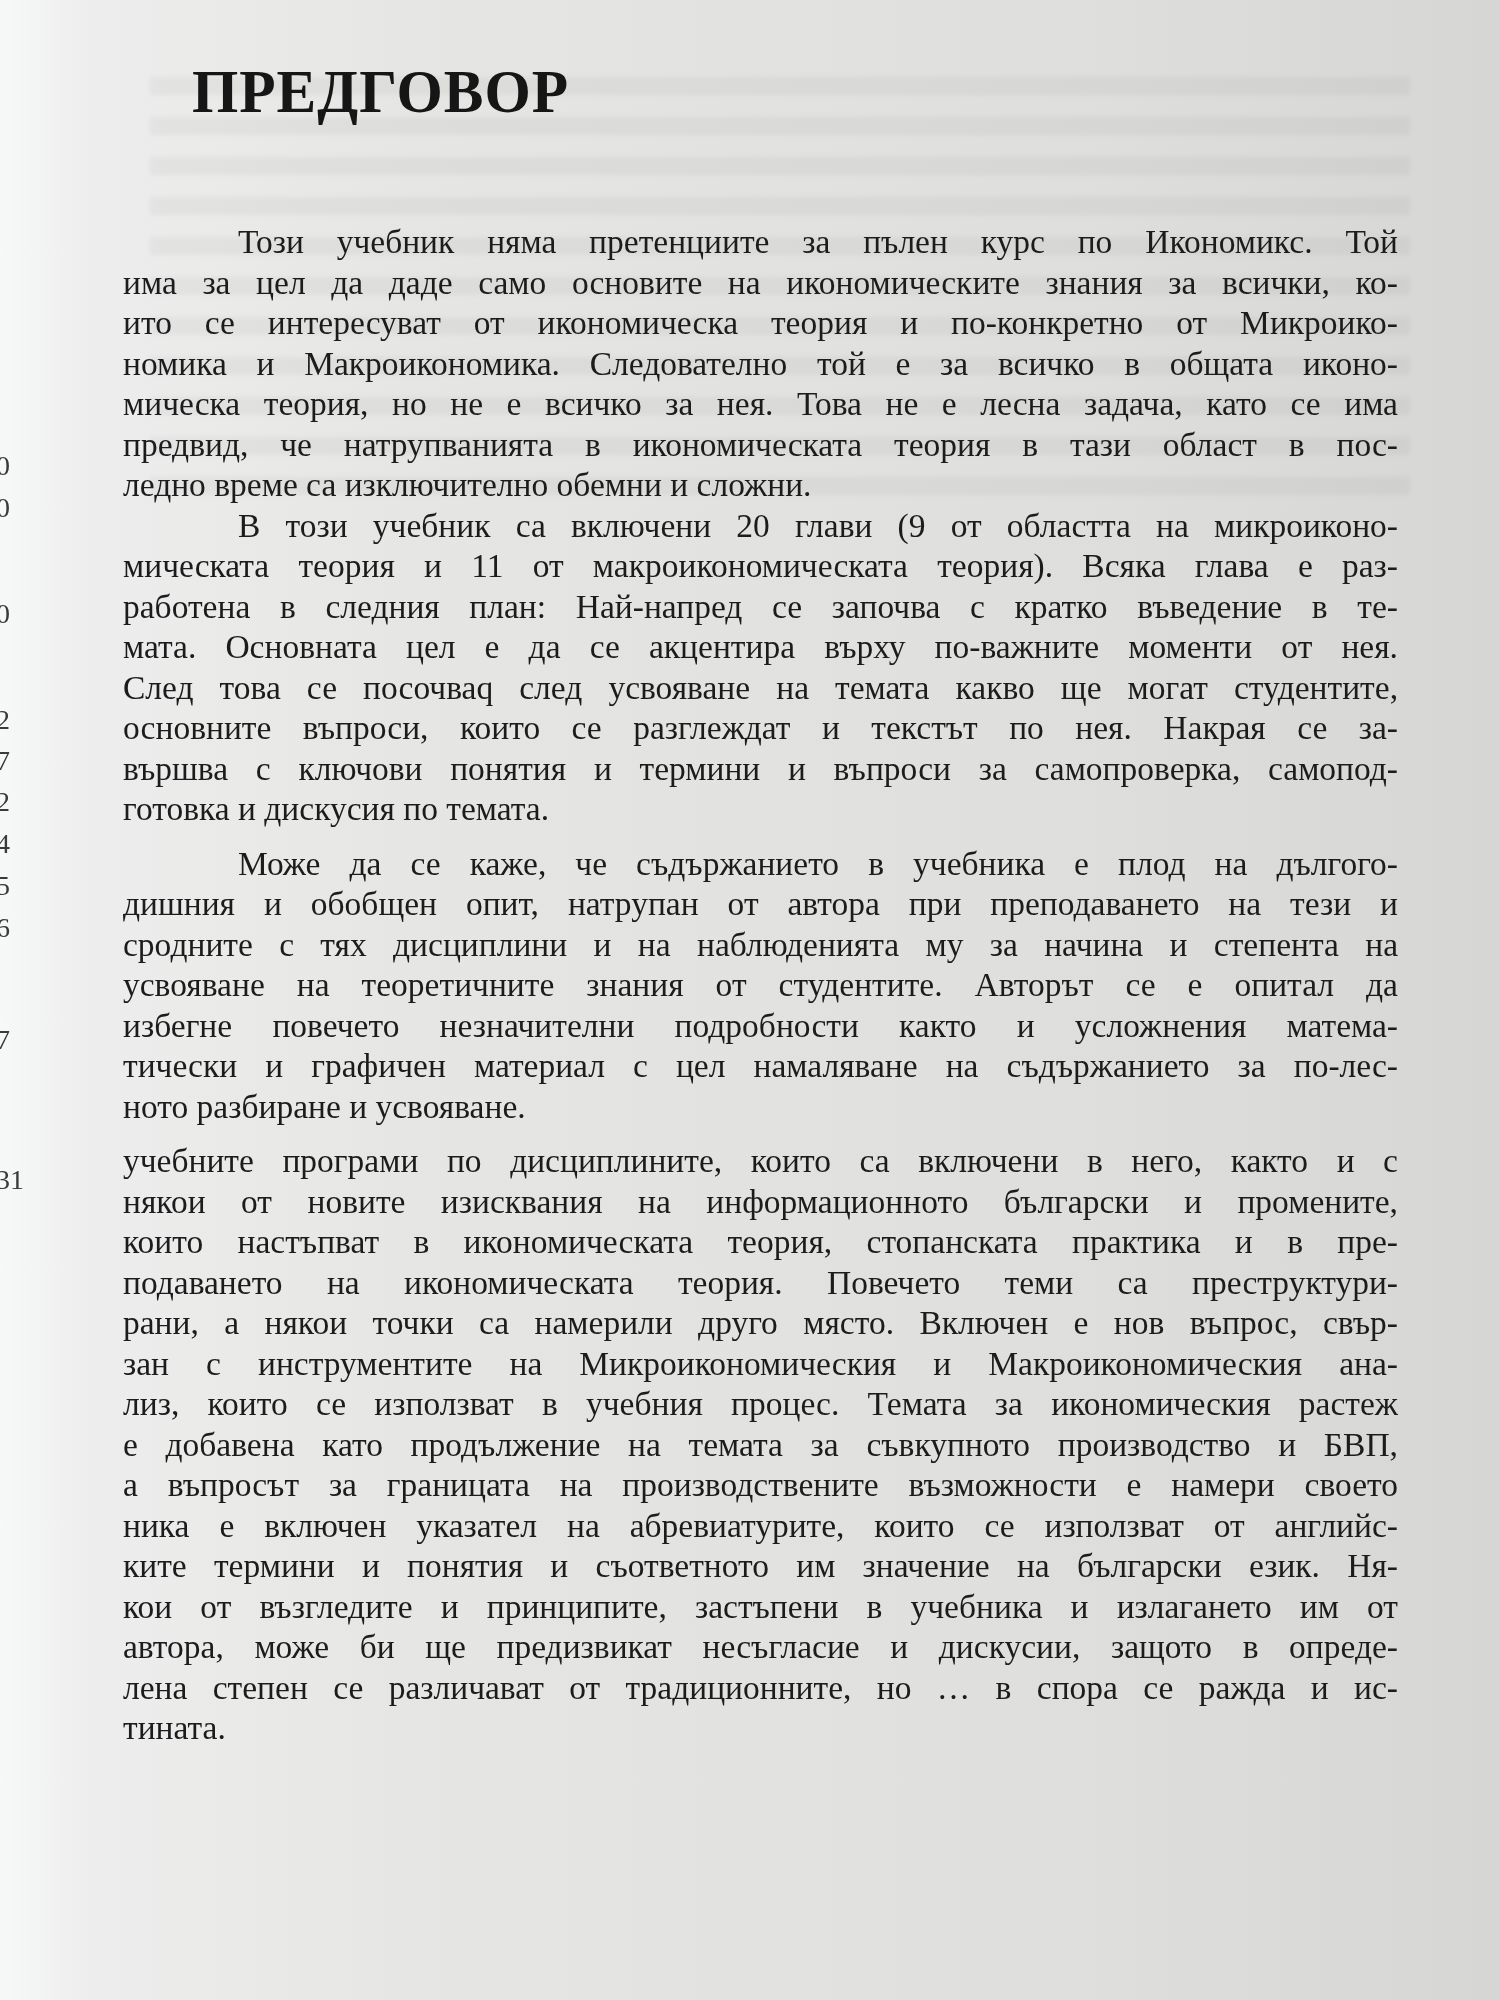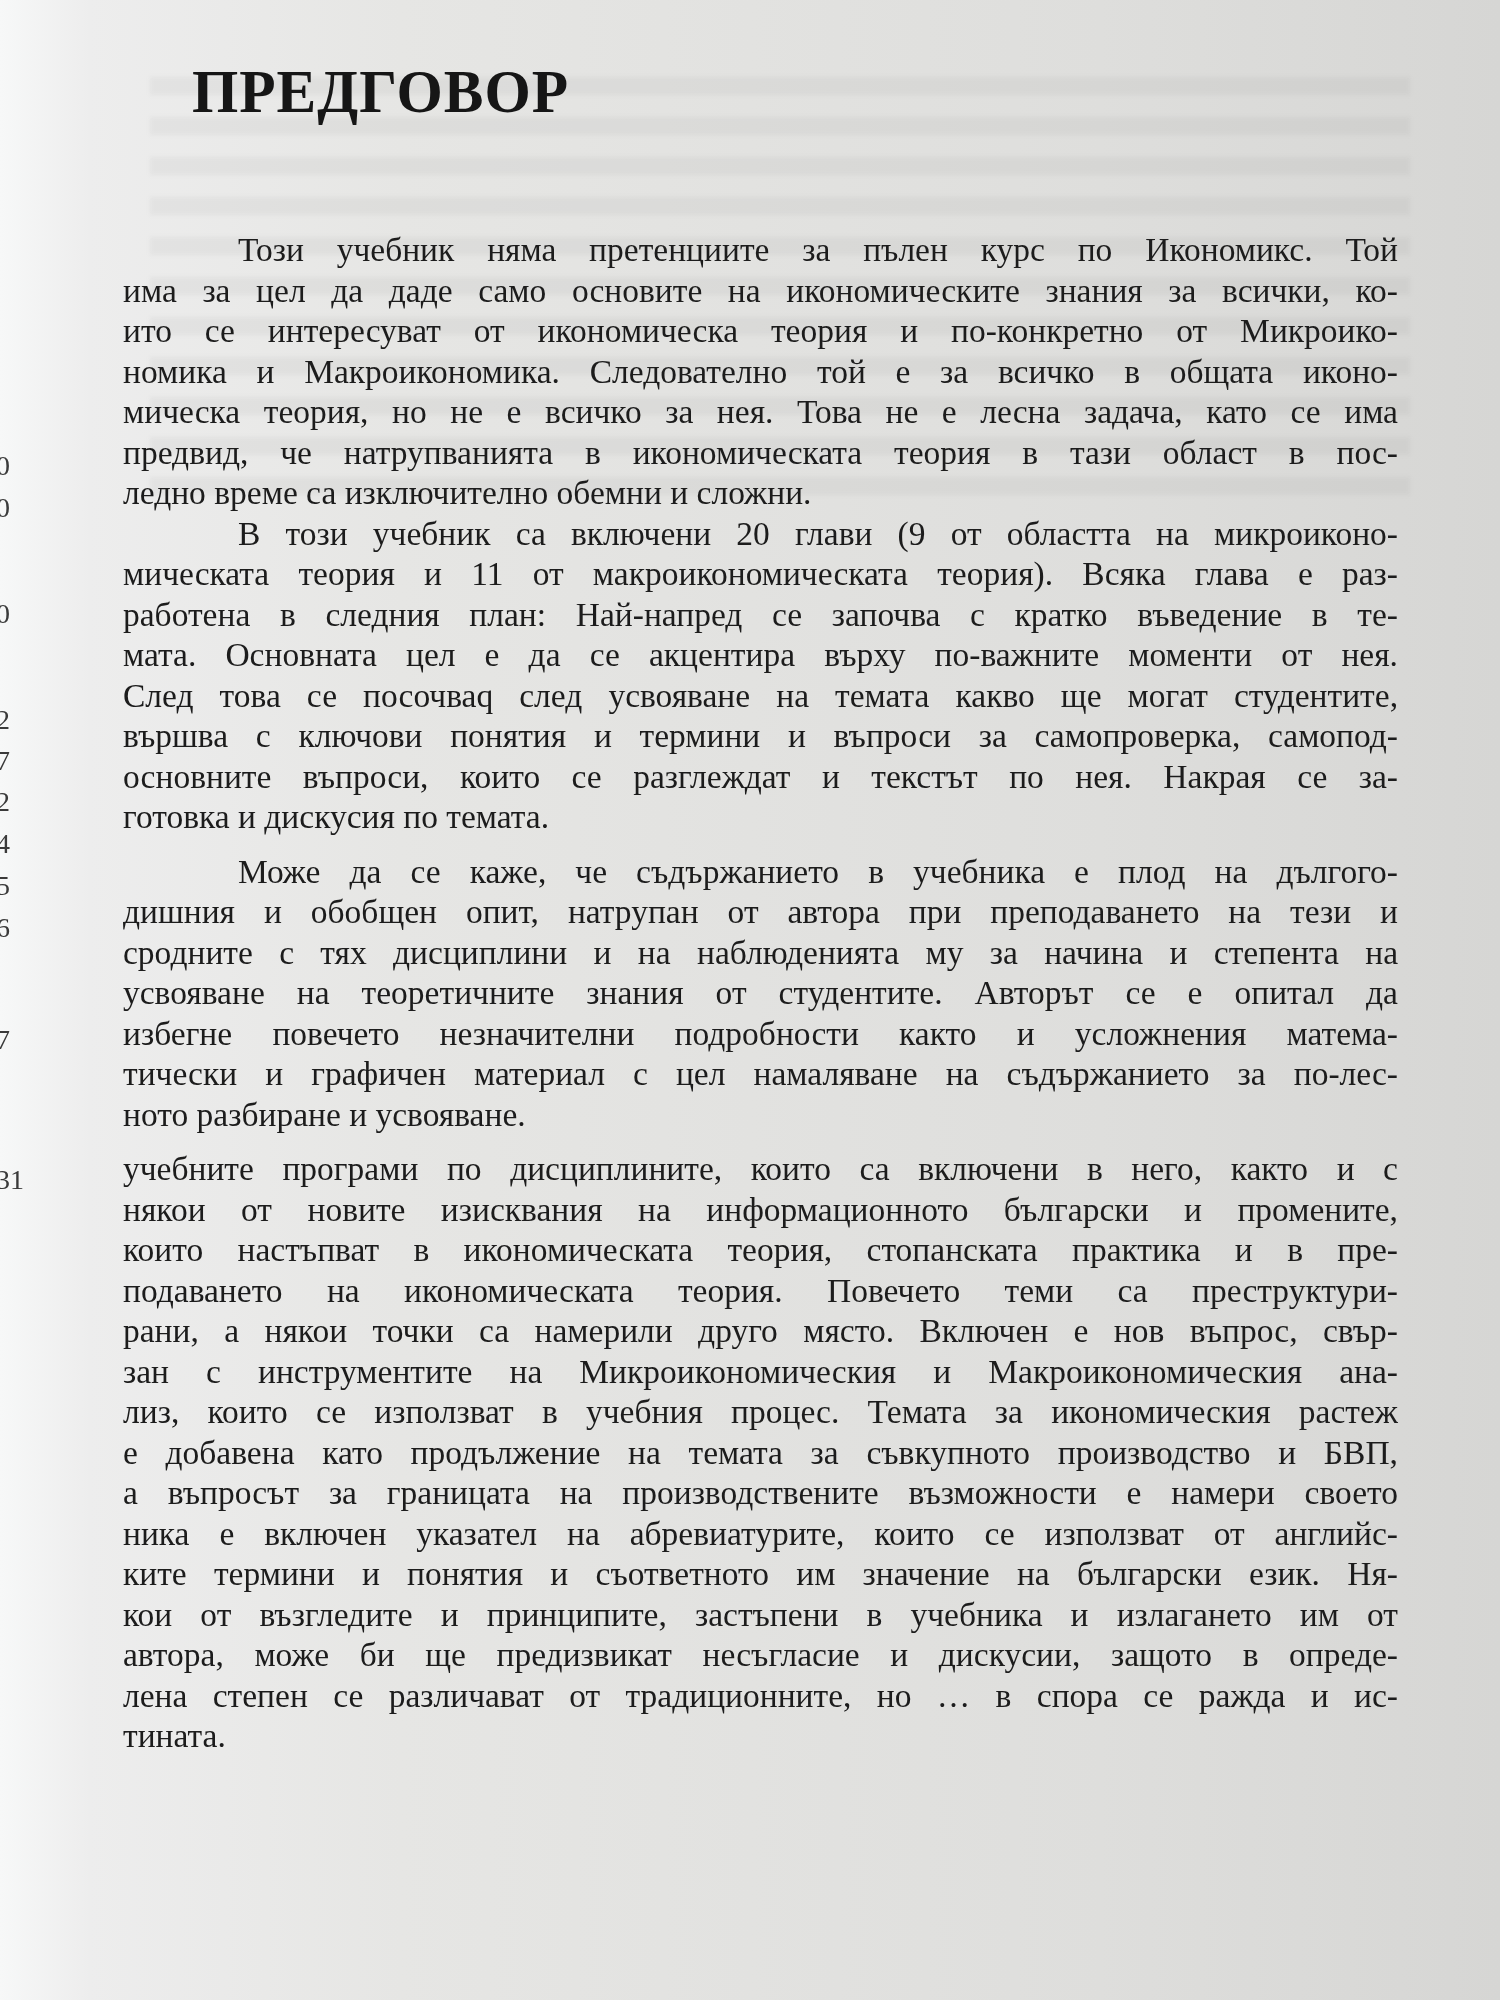--- a/index.html
+++ b/index.html
@@ -78,21 +78,21 @@
   }
   .para .ln.first {
     padding-left: 115px;
   }
   .para .ln.first.wide {
     padding-left: 128px;
   }
   .para {
     text-indent: 0;
   }
-  #p1 { margin-top: 8px; }
+  #p1 { margin-top: 0; }
   #p2 { margin-top: 0; }
   #p3 { margin-top: 14px; }
   #p4 { margin-top: 14px; }
 </style>
 </head>
 <body>
 
 <div class="bleed"></div>
 
 <div class="margin-numbers">
@@ -120,22 +120,22 @@
       <span class="ln">мическа теория, но не е всичко за нея. Това не е лесна задача, като се има</span>
       <span class="ln">предвид, че натрупванията в икономическата теория в тази област в пос-</span>
       <span class="ln last">ледно време са изключително обемни и сложни.</span>
     </p>
   <p class="para" id="p2">
       <span class="ln first">В този учебник са включени 20 глави (9 от областта на микроиконо-</span>
       <span class="ln">мическата теория и 11 от макроикономическата теория). Всяка глава е раз-</span>
       <span class="ln">работена в следния план: Най-напред се започва с кратко въведение в те-</span>
       <span class="ln">мата. Основната цел е да се акцентира върху по-важните моменти от нея.</span>
       <span class="ln">След това се посочваq след усвояване на темата какво ще могат студентите,</span>
+      <span class="ln">основните въпроси, които се разглеждат и текстът по нея. Накрая се за-</span>
       <span class="ln">вършва с ключови понятия и термини и въпроси за самопроверка, самопод-</span>
-      <span class="ln">основните въпроси, които се разглеждат и текстът по нея. Накрая се за-</span>
       <span class="ln last">готовка и дискусия по темата.</span>
     </p>
   <p class="para" id="p3">
       <span class="ln first">Може да се каже, че съдържанието в учебника е плод на дългого-</span>
       <span class="ln">дишния и обобщен опит, натрупан от автора при преподаването на тези и</span>
       <span class="ln">сродните с тях дисциплини и на наблюденията му за начина и степента на</span>
       <span class="ln">усвояване на теоретичните знания от студентите. Авторът се е опитал да</span>
       <span class="ln">избегне повечето незначителни подробности както и усложнения матема-</span>
       <span class="ln">тически и графичен материал с цел намаляване на съдържанието за по-лес-</span>
       <span class="ln last">ното разбиране и усвояване.</span>

